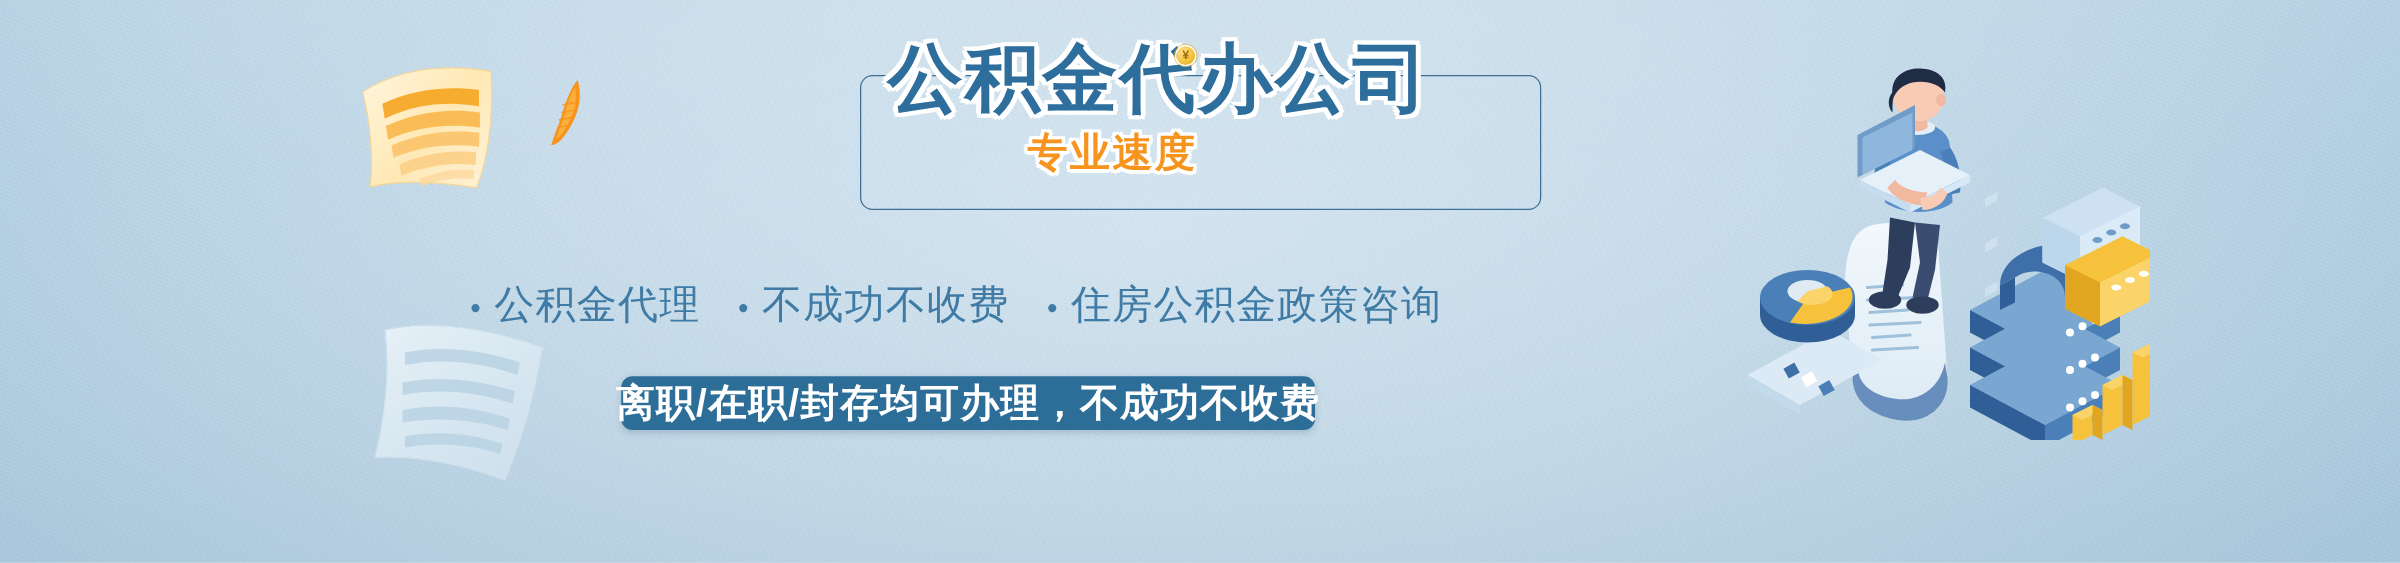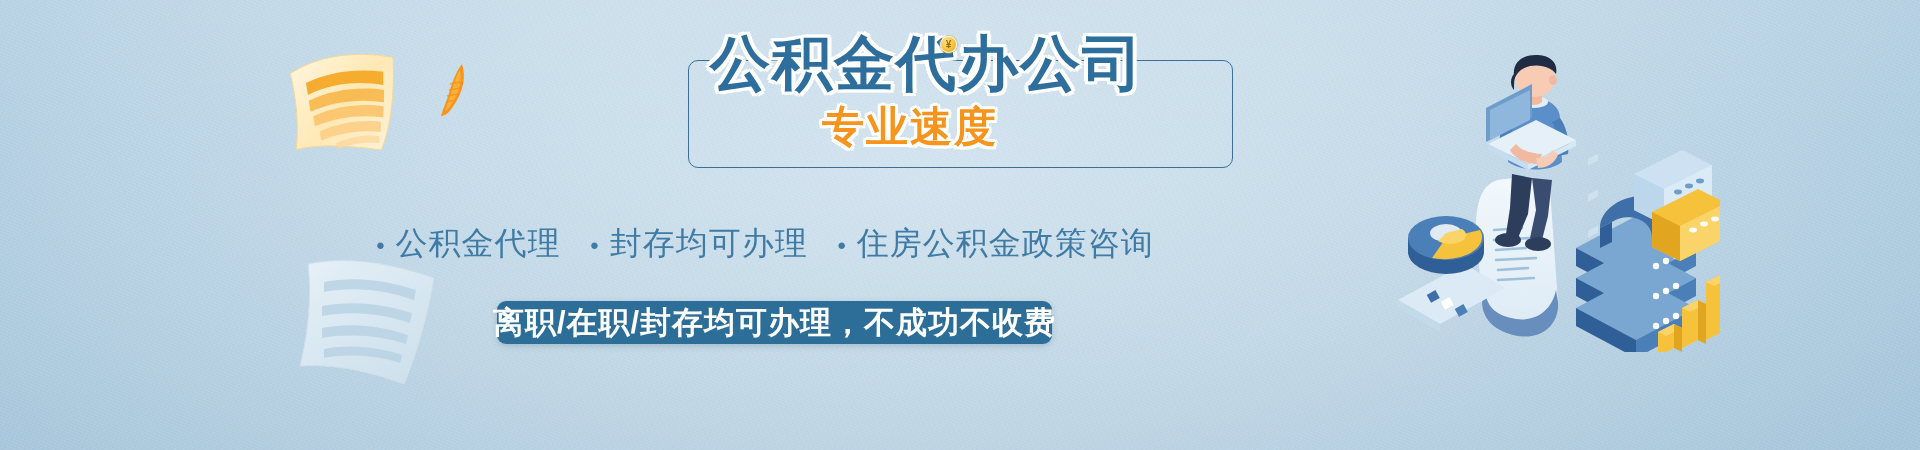--- a/index.html
+++ b/index.html
@@ -68,21 +68,21 @@
     border-radius:50%;
     background:radial-gradient(circle at 35% 30%, #ffe08a 0%, #f5c33c 55%, #e0a41c 100%);
     border:1.5px solid #fff;
     box-shadow:0 0 0 1px rgba(224,164,28,.5);
     color:#9a6a06;
     font-size:10px; font-weight:bold;
     text-align:center; line-height:15px;
   }
   .title-sub {
     position:absolute; left:162px; top:68px;
-    font-size:42px; font-weight:bold;
+    font-size:32px; font-weight:bold;
     letter-spacing:2px;
     color:#f7941e;
     line-height:1;
     white-space:nowrap;
     text-shadow:
       -2.5px -2.5px 0 #fff,  2.5px -2.5px 0 #fff,
       -2.5px  2.5px 0 #fff,  2.5px  2.5px 0 #fff,
       -3px 0 0 #fff, 3px 0 0 #fff, 0 -3px 0 #fff, 0 3px 0 #fff;
   }
 
@@ -181,21 +181,21 @@
 
   <div class="title-wrap">
     <div class="frame"></div>
     <div class="title-main">公积金代办公司</div>
     <div class="coin">¥</div>
     <div class="title-sub">专业速度</div>
   </div>
 
   <div class="bullets">
     <span class="bt"><span class="dot">•</span> <span>公积金代理</span></span>
-    <span class="bt"><span class="dot">•</span> <span>封存均可办理</span></span>
+    <span class="bt"><span class="dot">•</span> <span>不成功不收费</span></span>
     <span class="bt"><span class="dot">•</span> <span>住房公积金政策咨询</span></span>
   </div>
 
   <div class="cta">离职/在职/封存均可办理，不成功不收费</div>
 
   <div class="illus">
     <svg width="330" height="300" viewBox="0 0 330 300">
       <defs>
         <linearGradient id="paperG" x1="0" y1="0" x2="0" y2="1">
           <stop offset="0%" stop-color="#f2f8fc"></stop>

